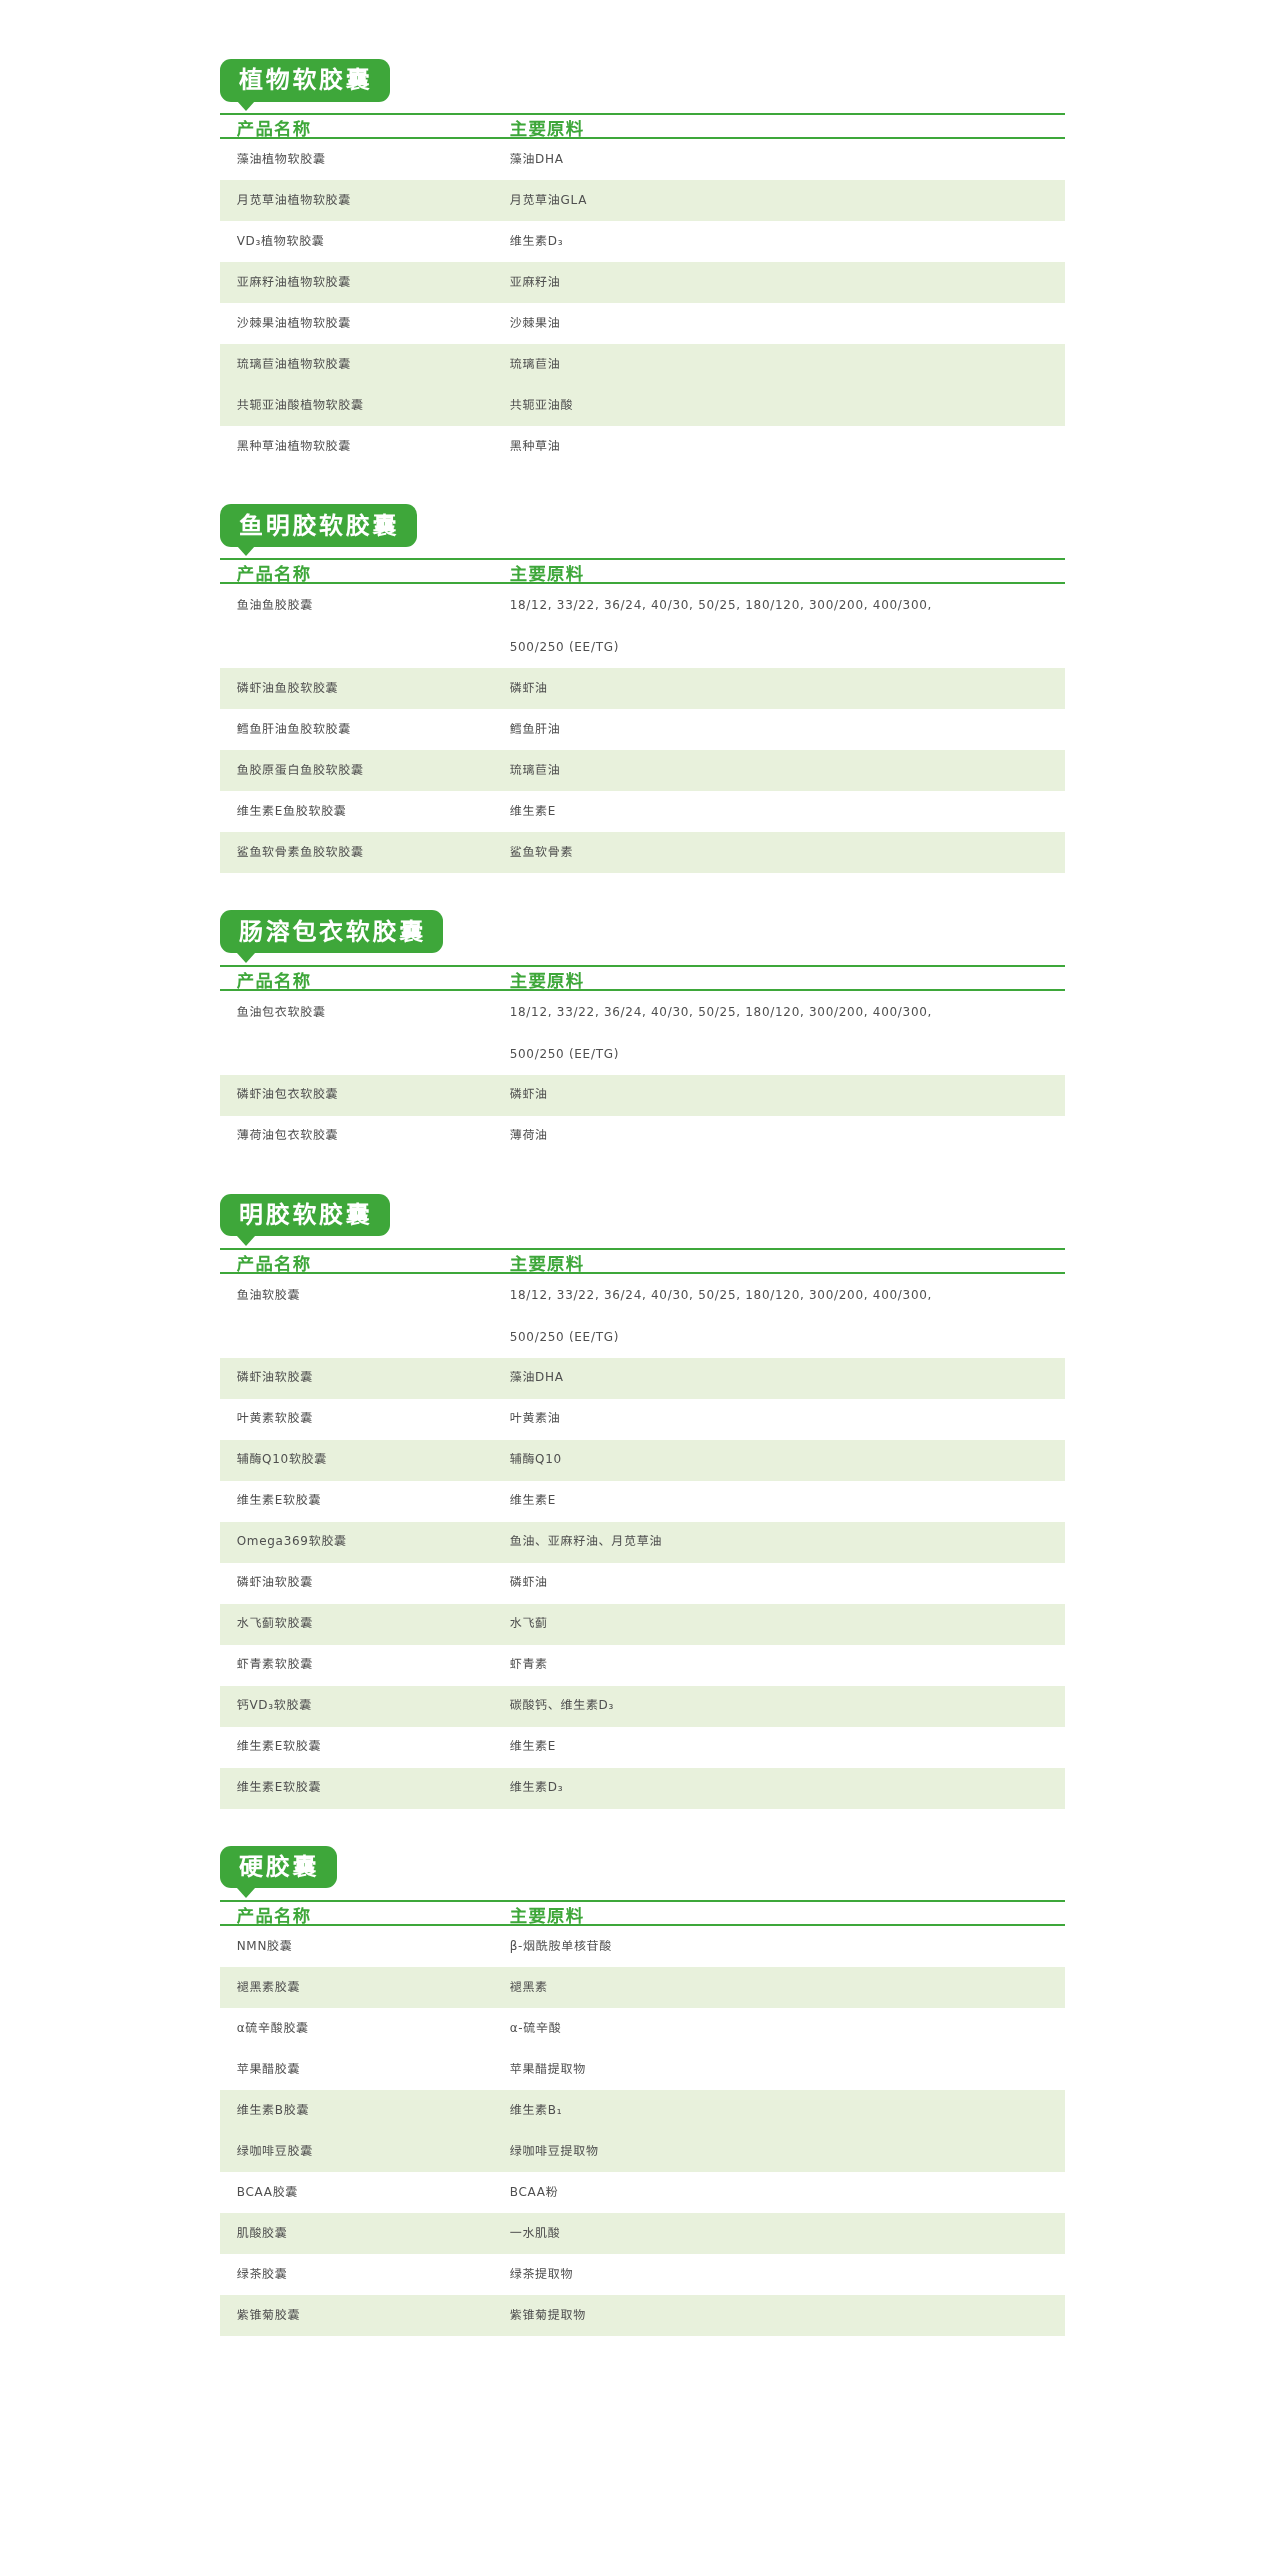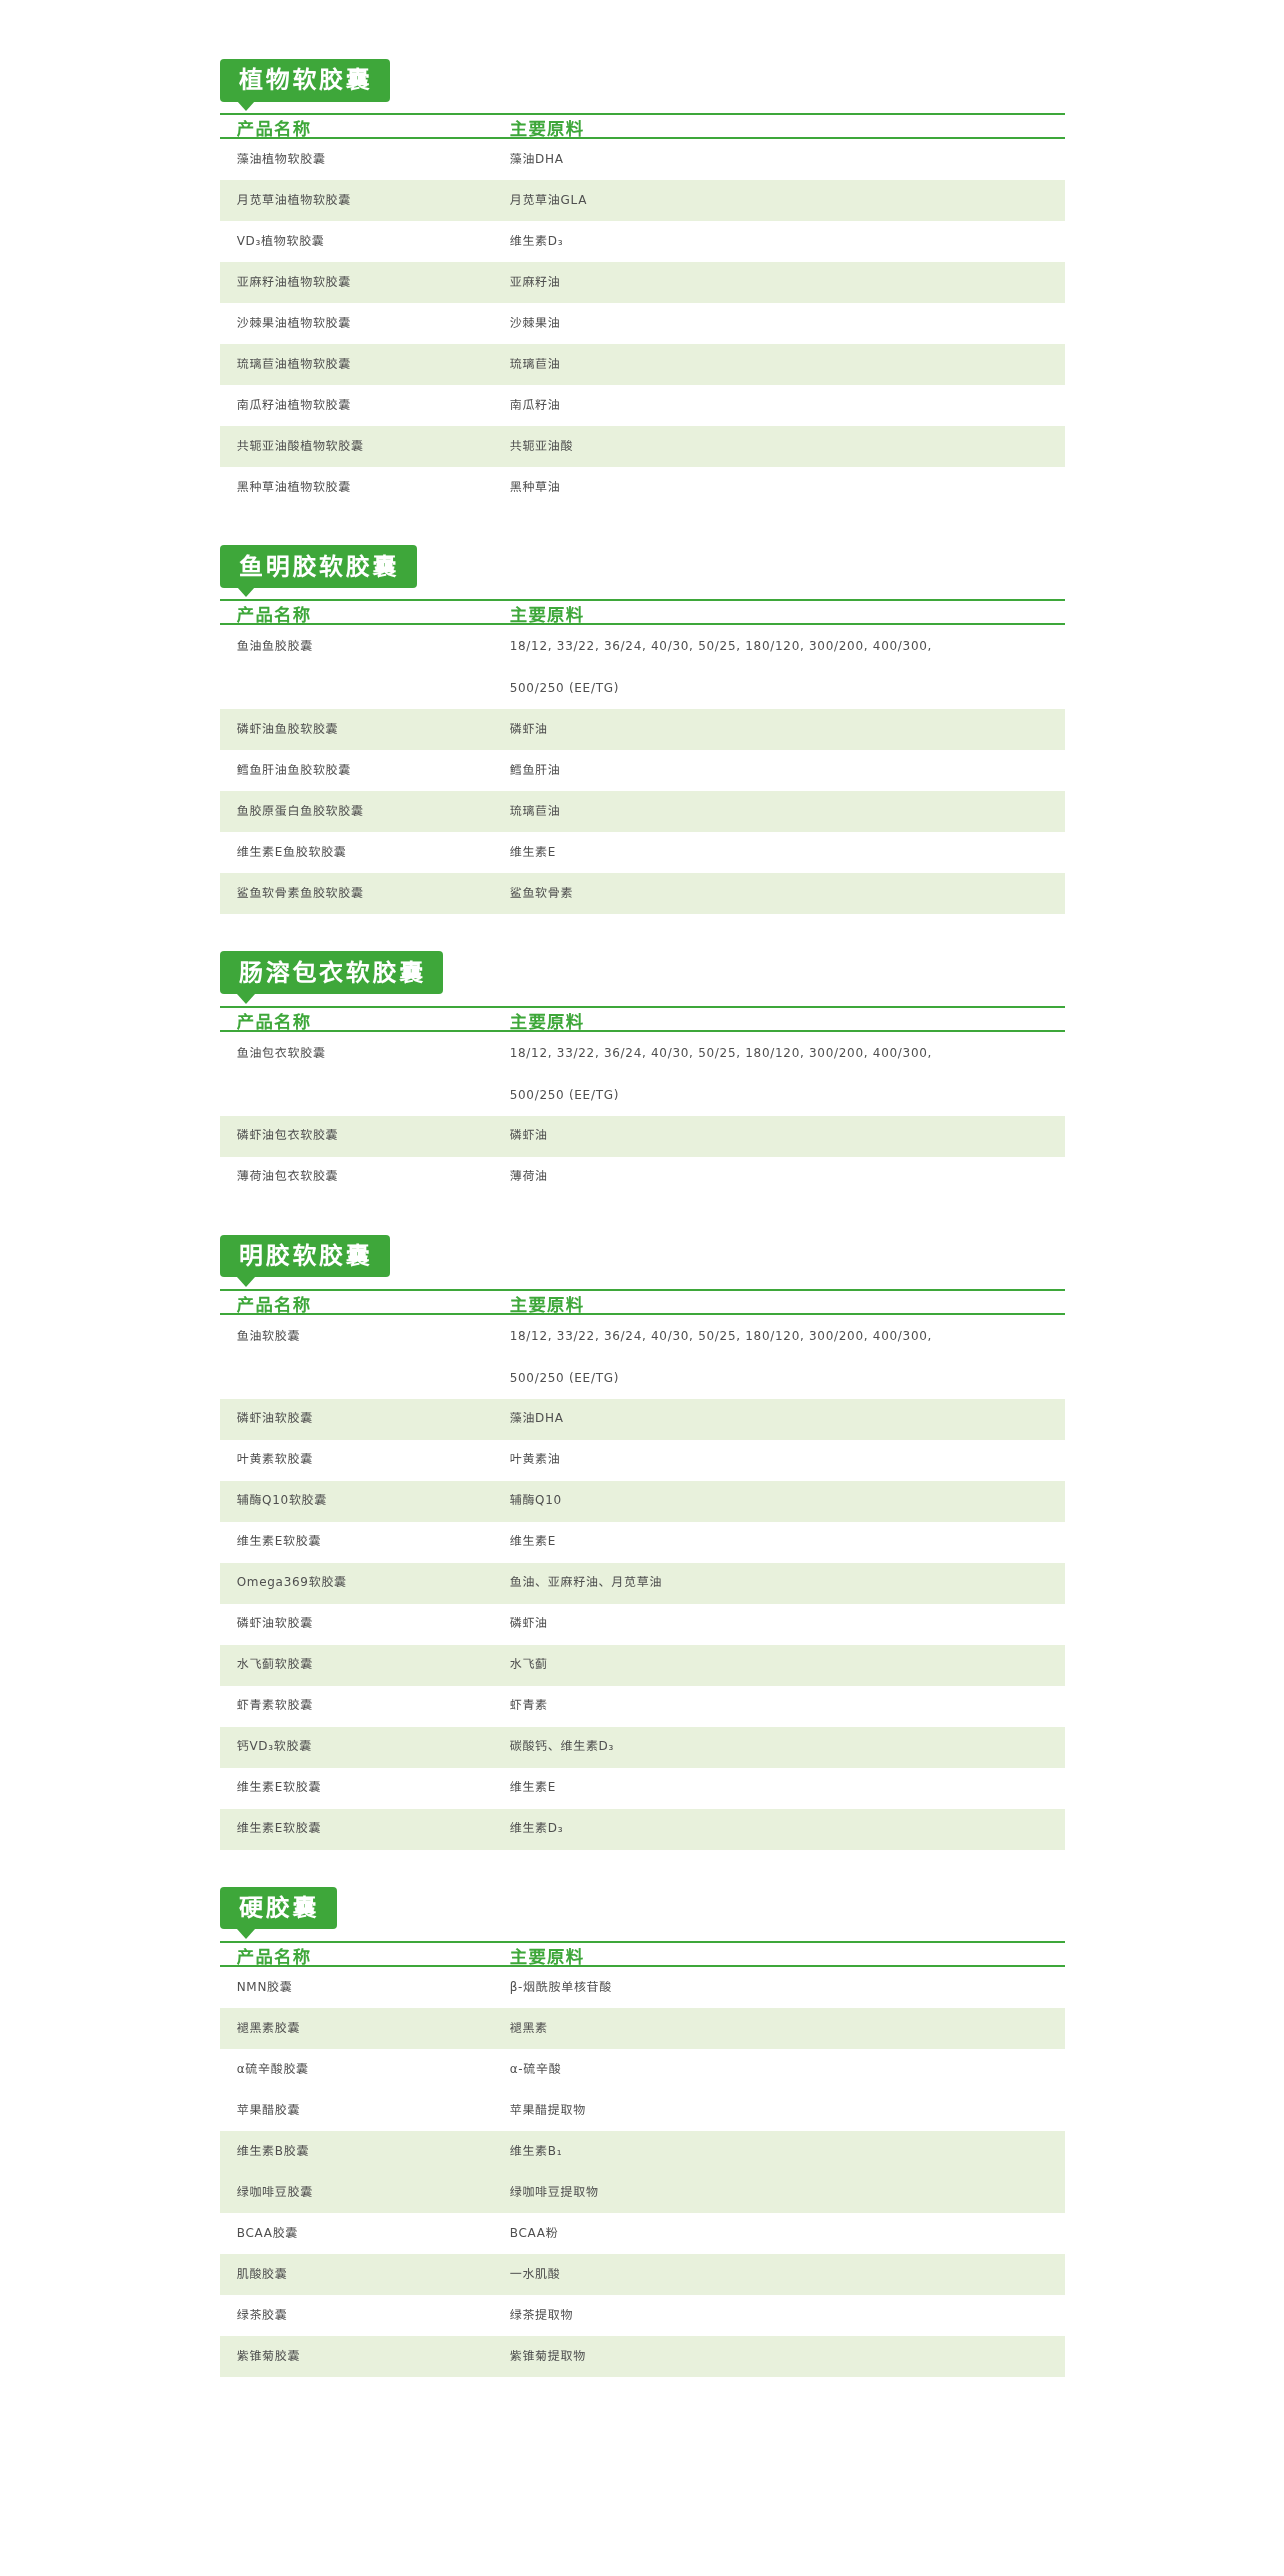--- a/index.html
+++ b/index.html
@@ -33,21 +33,21 @@
   .badge{
     position:relative;
     display:inline-block;
     background:var(--accent-green);
     color:var(--badge-text);
     font-size:24px;
     font-weight:700;
     letter-spacing:2.7px;
     line-height:1;
     padding:9.4px 17.4px 9.4px 19px;
-    border-radius:4px;
+    border-radius:11px;
   }
   .badge::after{
     content:"";
     position:absolute;
     left:17.4px;
     bottom:-9.4px;
     width:0;height:0;
     border-left:9.4px solid transparent;
     border-right:9.4px solid transparent;
     border-top:10.7px solid var(--accent-green);
@@ -127,24 +127,20 @@
   <div class="row">
     <div class="cell name">沙棘果油植物软胶囊</div>
     <div class="cell ing">沙棘果油</div>
   </div>
 
   <div class="row alt">
     <div class="cell name">琉璃苣油植物软胶囊</div>
     <div class="cell ing">琉璃苣油</div>
   </div>
 
-  <div class="row">
-    <div class="cell name">南瓜籽油植物软胶囊</div>
-    <div class="cell ing">南瓜籽油</div>
-  </div>
 
   <div class="row alt">
     <div class="cell name">共轭亚油酸植物软胶囊</div>
     <div class="cell ing">共轭亚油酸</div>
   </div>
 
   <div class="row">
     <div class="cell name">黑种草油植物软胶囊</div>
     <div class="cell ing">黑种草油</div>
   </div>

